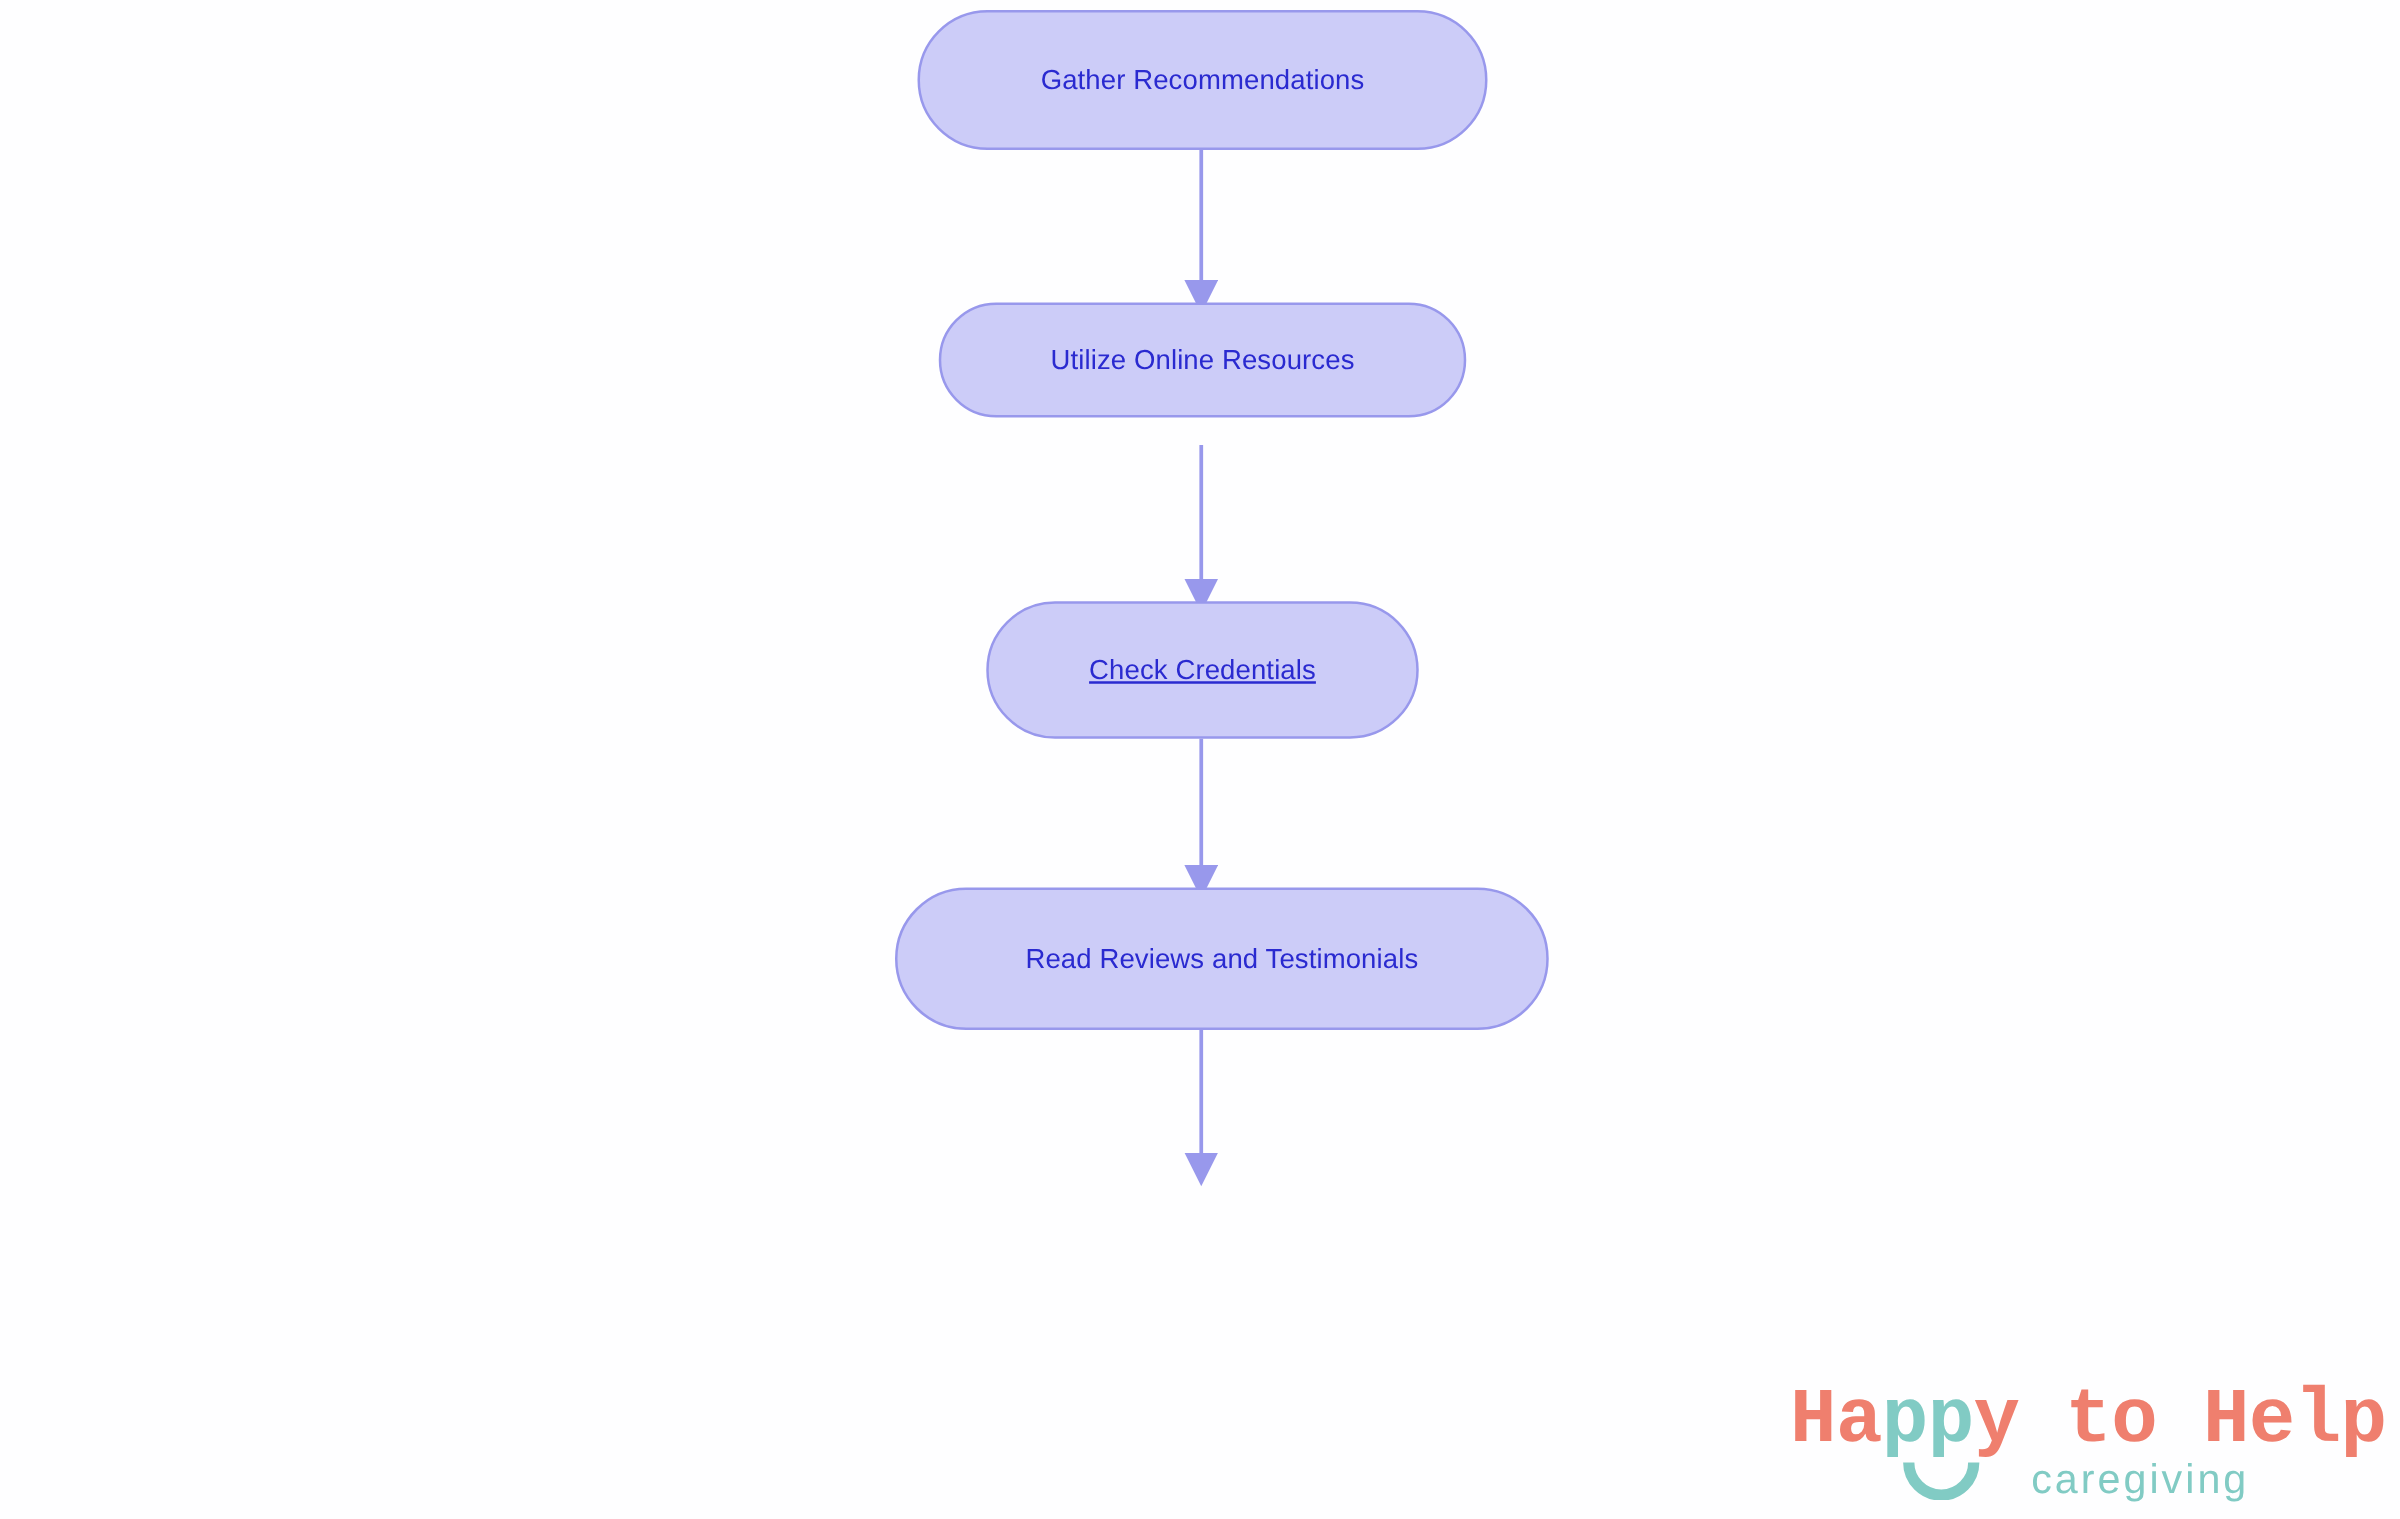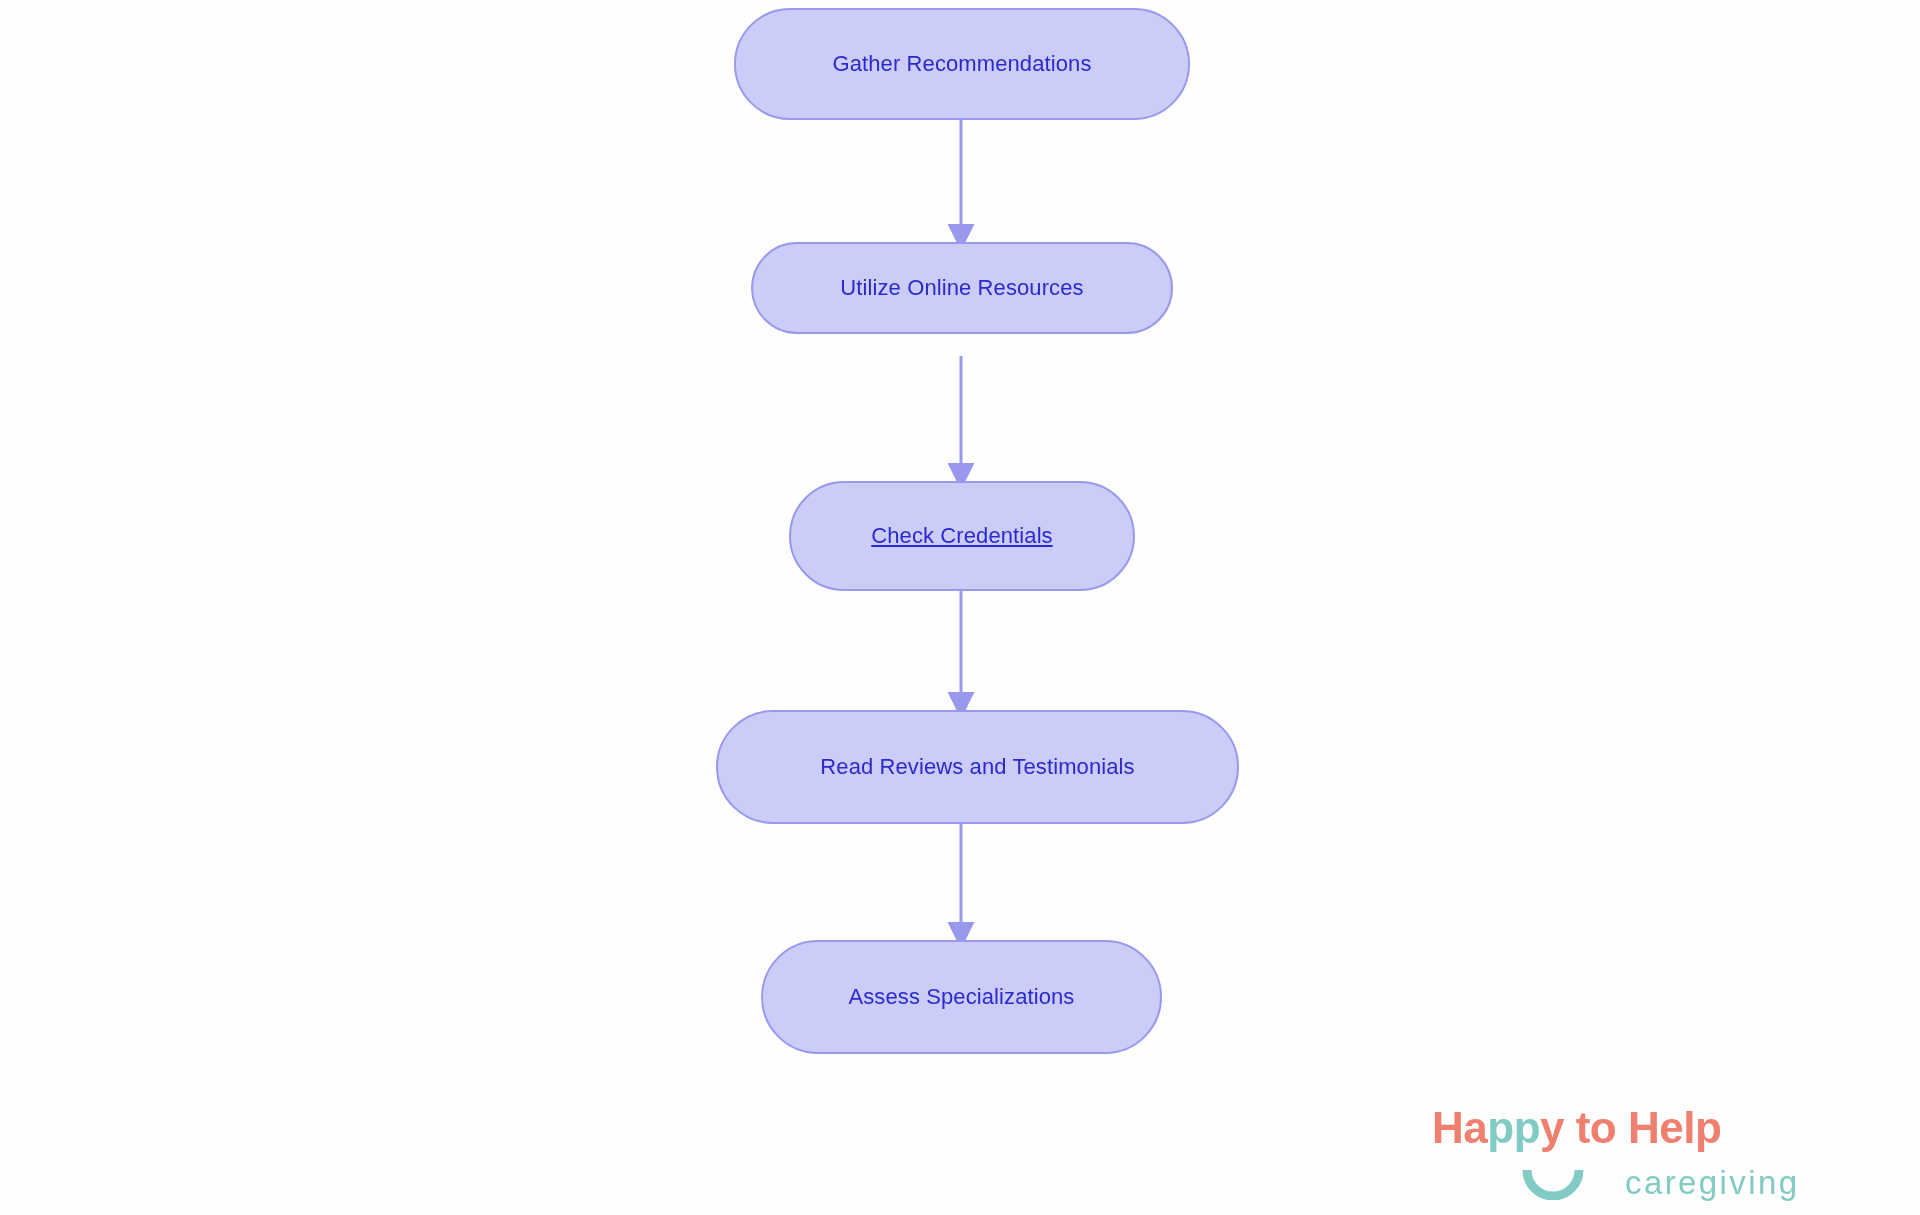--- a/index.html
+++ b/index.html
@@ -70,26 +70,27 @@
     position: absolute;
     left: 1432px;
     top: 1106px;
     width: 420px;
     height: 100px;
   }
   .logo-wordmark {
     position: absolute;
     left: 0;
     top: 0;
-    font-size: 44px;
+    font-size: 62px;
     font-weight: 700;
     letter-spacing: -0.5px;
     color: #ef7f6e;
     line-height: 1;
     white-space: nowrap;
+    font-family: Liberation Mono, monospace;
   }
   .logo-pp {
     color: #81cbc4;
   }
   .logo-smile {
     position: absolute;
     left: 90px;
     top: 62px;
     width: 62px;
     height: 32px;
@@ -142,23 +143,20 @@
   </div>
 
   <div class="flow-node" id="node-3">
     <span class="node-label">Check Credentials</span>
   </div>
 
   <div class="flow-node" id="node-4">
     <span class="node-label">Read Reviews and Testimonials</span>
   </div>
 
-  <div class="flow-node" id="node-5">
-    <span class="node-label">Assess Specializations</span>
-  </div>
 
   <div id="brand-logo">
     <div class="logo-wordmark"><span>Ha</span><span class="logo-pp">pp</span><span>y to Help</span></div>
 
     <svg class="logo-smile" viewBox="0 0 62 32" xmlns="http://www.w3.org/2000/svg">
       <path d="M5,2 A26,26 0 0 0 57,2" fill="none" stroke="#81cbc4" stroke-width="9" stroke-linecap="butt"></path>
     </svg>
 
     <div class="logo-sub">caregiving</div>
   </div>

